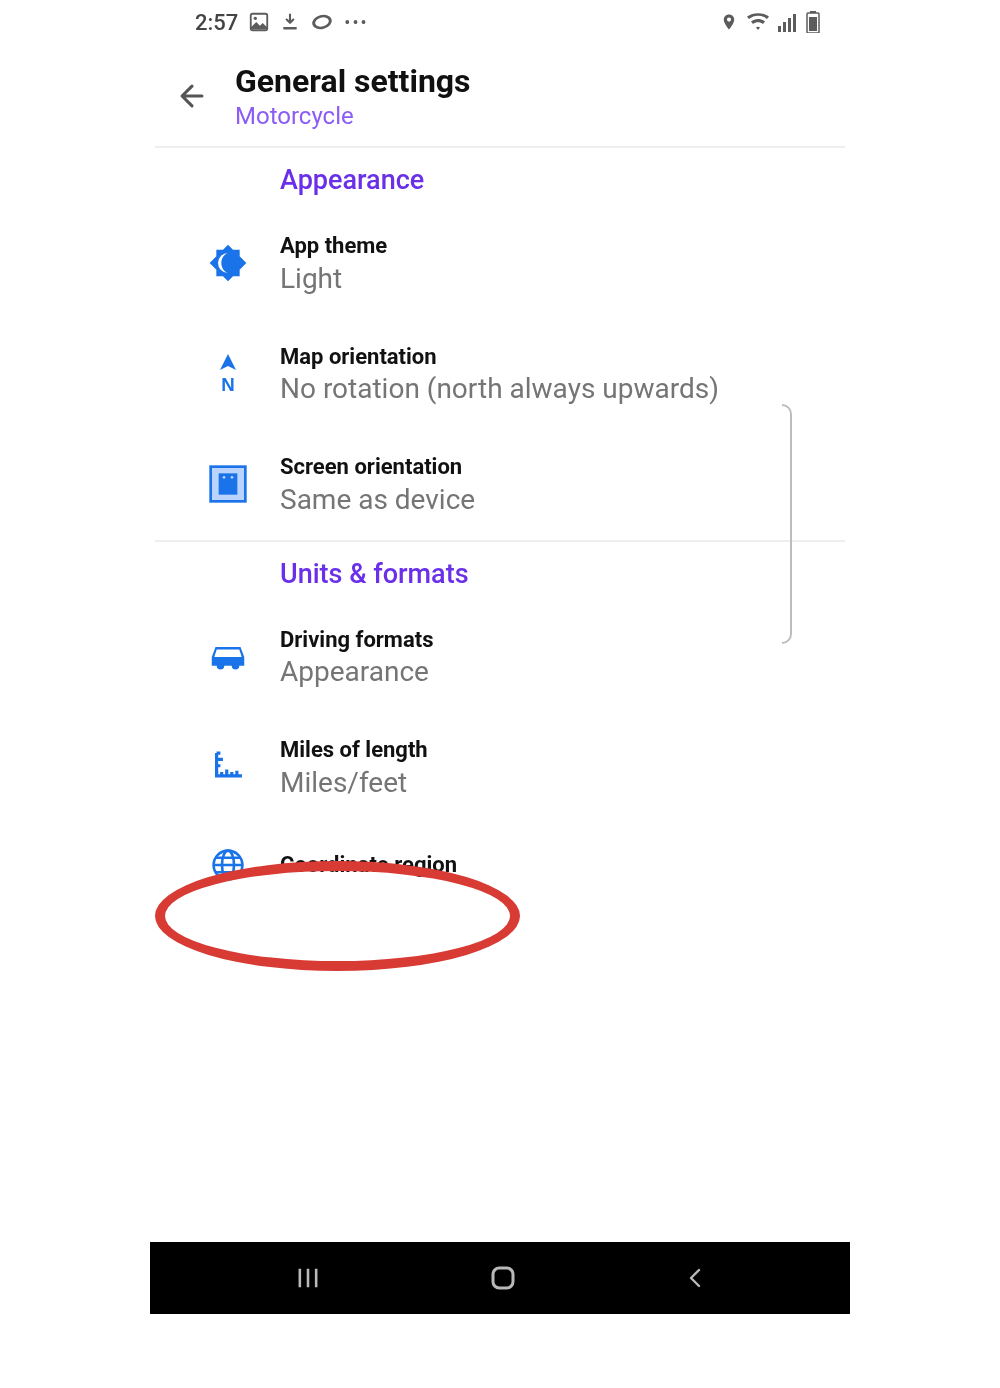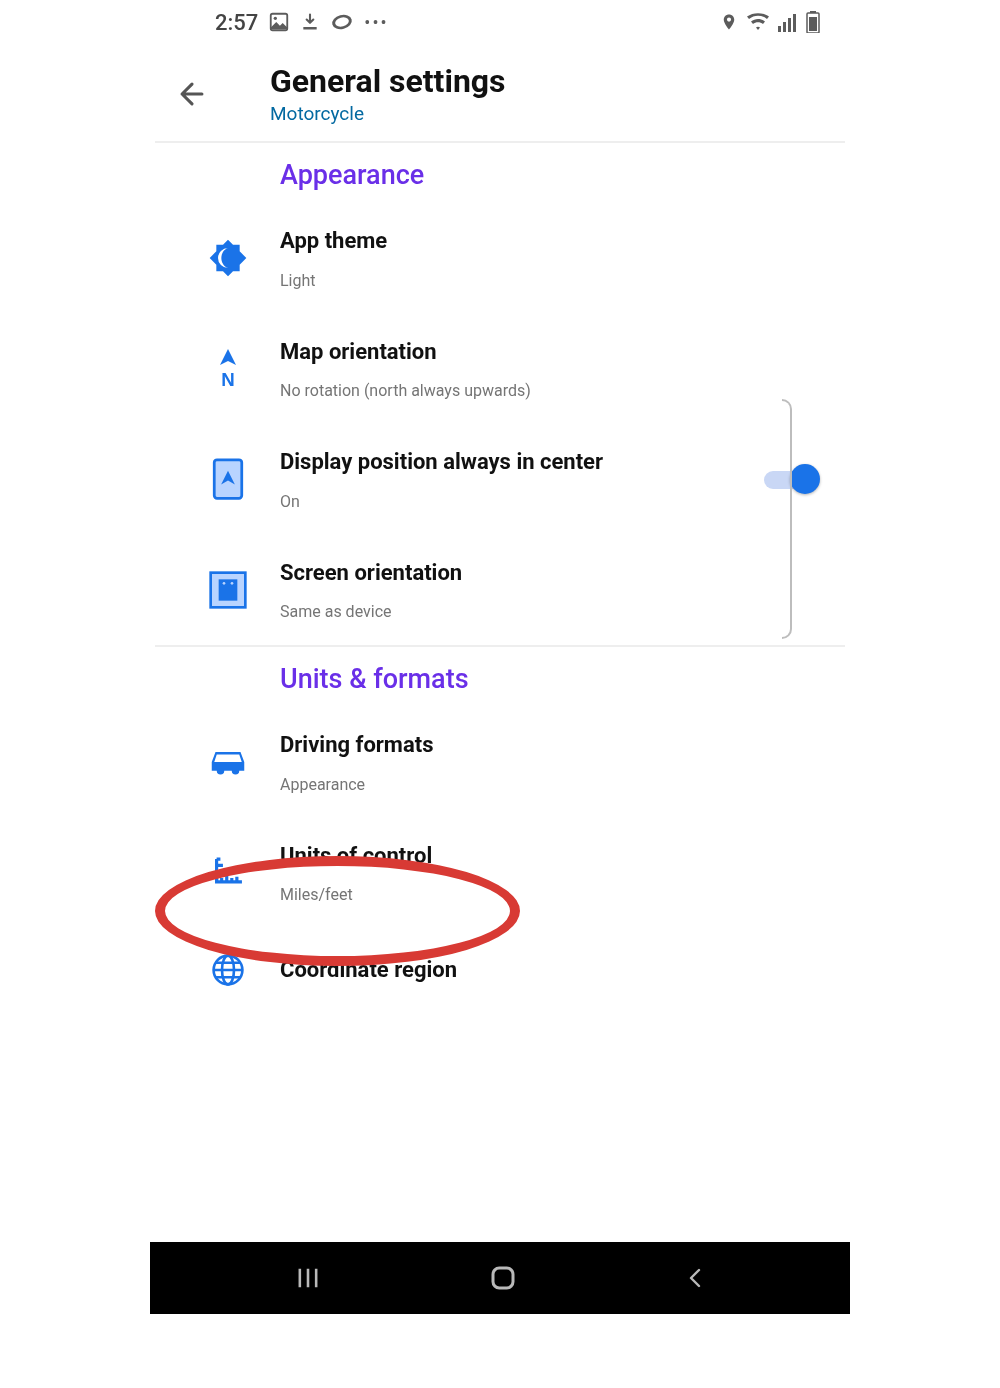--- a/index.html
+++ b/index.html
@@ -14,32 +14,32 @@
     .status-bar {
       height: 44px;
       display: flex;
       align-items: center;
       justify-content: space-between;
       padding: 0 180px 0 195px;
       color: #5c5c5c;
     }
     .status-left { display: flex; align-items: center; gap: 10px; }
     .status-right { display: flex; align-items: center; gap: 8px; }
-    .clock { font-size: 22px; font-weight: 500; color: #444; margin-left: 20px; }
+    .clock { font-size: 22px; font-weight: 500; color: #444; }
     .status-icon { display: inline-flex; }
     .app-header {
       display: flex;
       align-items: center;
       padding: 18px 0 16px 0;
       margin: 0 150px 0 175px;
     }
     .back-btn { width: 60px; display: flex; justify-content: flex-start; }
-    .header-text { margin-left: 35px; }
+    .header-text { }
     .header-title { font-size: 32px; font-weight: 700; color: #111; }
-    .header-sub { font-size: 19px; color: #0369a1; margin-top: 2px; }
+    .header-sub { font-size: 24px; color: #8b5cf6; margin-top: 2px; }
     .divider { height: 2px; background: #eee; margin: 0 155px; }
     .content { position: relative; }
     .section-label {
       color: #6a2fe8;
       font-size: 27px;
       font-weight: 500;
       padding: 16px 0 12px 0;
       margin-left: 280px;
     }
     .setting-row {
@@ -52,21 +52,21 @@
     }
     .icon-col {
       width: 105px;
       display: flex;
       justify-content: center;
       align-items: center;
       flex-shrink: 0;
     }
     .text-col { flex: 1; padding-right: 60px; }
     .row-title { font-size: 22px; color: #111; font-weight: 700; line-height: 1.25; }
-    .row-sub { font-size: 16px; color: #757575; margin-top: 16px; }
+    .row-sub { font-size: 28px; color: #757575; margin-top: 2px; }
     .toggle {
       width: 56px; height: 30px;
       position: relative;
       flex-shrink: 0;
     }
     .toggle-track {
       position: absolute; top: 7px; left: 0;
       width: 48px; height: 18px; border-radius: 10px;
       background: #c9d7f5;
     }
@@ -203,36 +203,20 @@
           <polygon points="10,0 16,12 10,9 4,12" fill="#1a73e8"></polygon>
           <text x="10" y="28" text-anchor="middle" font-size="14" font-weight="700" fill="#1a73e8" font-family="Arial">N</text>
         </svg>
     </div>
     <div class="text-col">
       <div class="row-title">Map orientation</div>
       <div class="row-sub">No rotation (north always upwards)</div>
     </div>
   </div>
 
-  <div class="setting-row">
-    <div class="icon-col">
-      <svg width="34" height="44" viewBox="0 0 24 32">
-          <rect x="2" y="2" width="20" height="28" rx="2" fill="#b9d4ff" stroke="#1a73e8" stroke-width="2"></rect>
-          <polygon points="12,10 17,20 12,17 7,20" fill="#1a73e8"></polygon>
-        </svg>
-    </div>
-    <div class="text-col">
-      <div class="row-title">Display position always in center</div>
-      <div class="row-sub">On</div>
-    </div>
-    <div class="toggle">
-      <div class="toggle-track"></div>
-        <div class="toggle-knob"></div>
-    </div>
-  </div>
 
   <div class="setting-row">
     <div class="icon-col">
       <svg width="40" height="40" viewBox="0 0 30 30">
           <rect x="2" y="2" width="26" height="26" fill="#b9d4ff" stroke="#1a73e8" stroke-width="2"></rect>
           <rect x="8" y="7" width="14" height="16" fill="#1a73e8"></rect>
           <circle cx="12" cy="10" r="1" fill="#b9d4ff"></circle>
           <circle cx="18" cy="10" r="1" fill="#b9d4ff"></circle>
         </svg>
     </div>
@@ -261,21 +245,21 @@
 
   <div class="setting-row">
     <div class="icon-col">
       <svg width="38" height="38" viewBox="0 0 30 30" fill="none" stroke="#1a73e8" stroke-width="2.5">
           <path d="M6 4v18h20"></path>
           <path d="M6 22v-4m4 4v-3m4 3v-5m4 5v-3m4 3v-4"></path>
           <path d="M6 4h3m-3 5h5m-5 5h3"></path>
         </svg>
     </div>
     <div class="text-col">
-      <div class="row-title">Units of control</div>
+      <div class="row-title">Miles of length</div>
       <div class="row-sub">Miles/feet</div>
     </div>
   </div>
 
   <div class="setting-row" style="padding-bottom:0;">
     <div class="icon-col">
       <svg width="36" height="36" viewBox="0 0 30 30" fill="none" stroke="#1a73e8" stroke-width="2.2">
           <circle cx="15" cy="15" r="12"></circle>
           <ellipse cx="15" cy="15" rx="5" ry="12"></ellipse>
           <path d="M3 15h24M5 9h20M5 21h20"></path>

